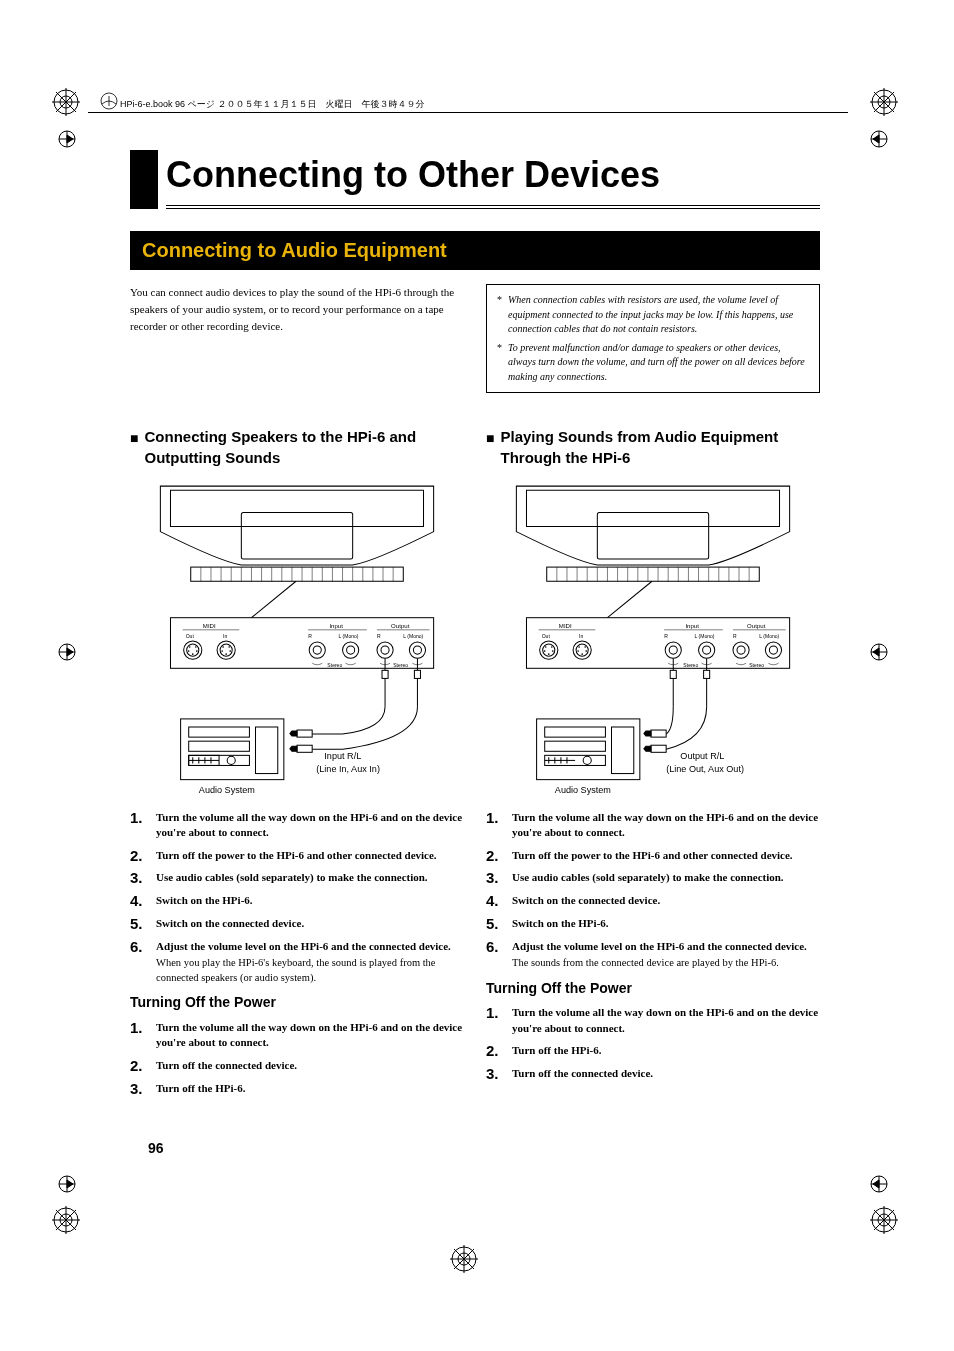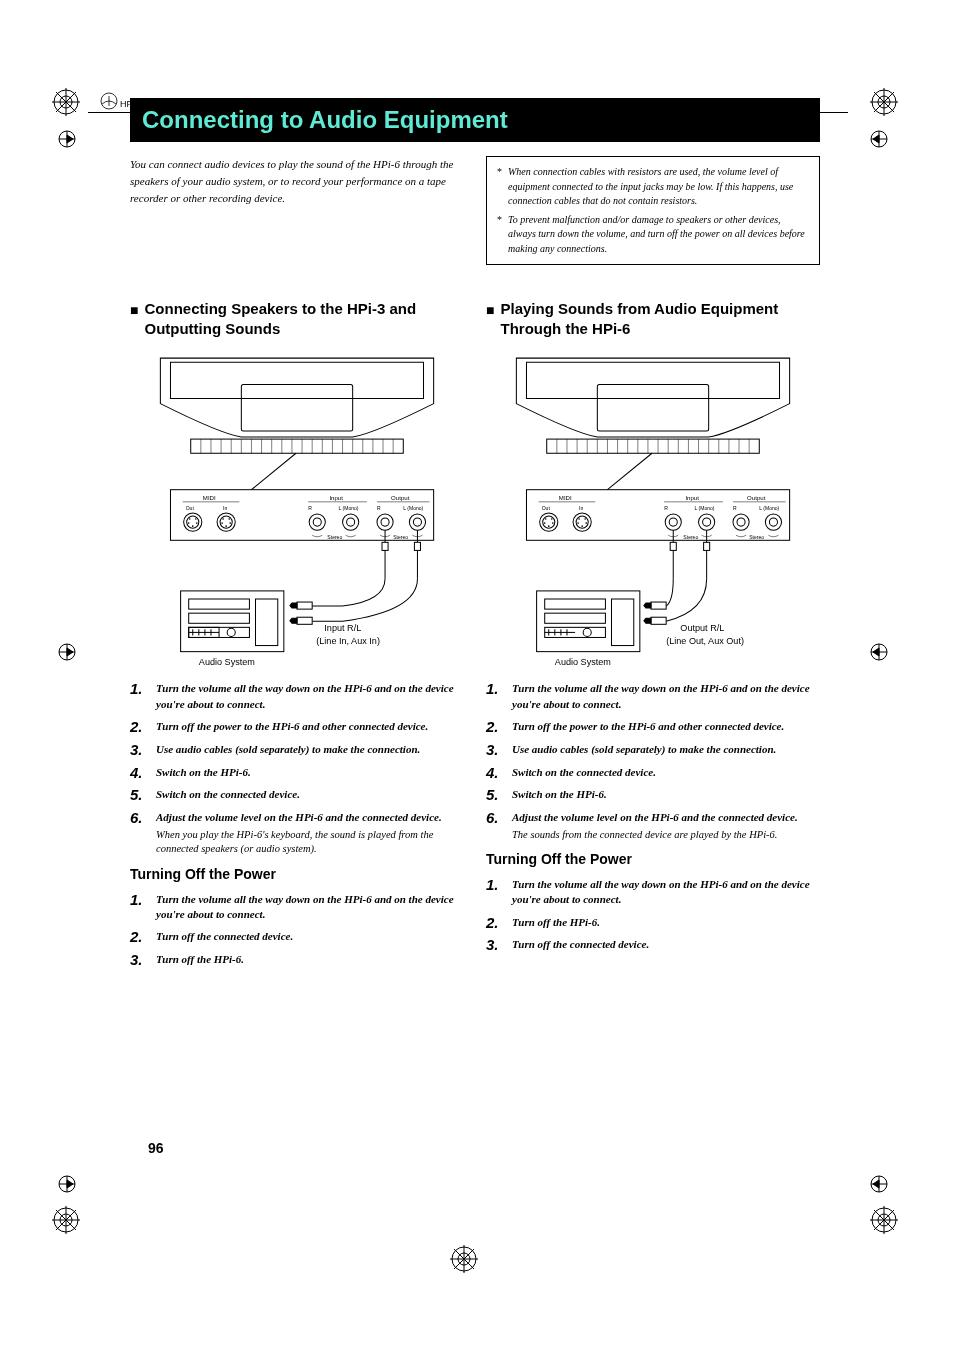--- a/index.html
+++ b/index.html
@@ -77,38 +77,38 @@
     background: #000;
     margin-bottom: 2px;
   }
   .chapter-underline2 {
     height: 1px;
     background: #000;
     margin-top: 2px;
   }
   .section-bar {
     background: #000;
-    color: #5eead4;
+    color: #eab308;
     font-family: Arial, Helvetica, sans-serif;
     font-weight: 700;
-    font-size: 24px;
+    font-size: 20px;
     padding: 8px 12px;
     margin-top: 8px;
     margin-bottom: 14px;
   }
   .two-col {
     display: flex;
     gap: 22px;
   }
   .col {
     flex: 1;
     font-size: 11px;
     line-height: 1.55;
   }
-  .intro-p { margin-bottom: 10px; font-style: italic; }
+  .intro-p { margin-bottom: 10px; }
   .note-box {
     border: 1px solid #000;
     padding: 8px 10px;
     font-style: italic;
     font-size: 10px;
     line-height: 1.45;
     margin-bottom: 14px;
   }
   .note-box .star-row { display: flex; gap: 6px; margin-bottom: 4px; }
   .note-box .star-row:last-child { margin-bottom: 0; }
@@ -136,21 +136,20 @@
     padding: 0;
   }
   ol.steps li {
     counter-increment: step;
     display: flex;
     gap: 8px;
     margin-bottom: 7px;
     font-weight: bold;
     font-size: 11px;
     line-height: 1.4;
-    font-style: italic;
   }
   ol.steps li::before {
     content: counter(step) ".";
     font-family: Arial, Helvetica, sans-serif;
     font-weight: 900;
     font-size: 15px;
     flex: 0 0 18px;
     line-height: 1.05;
   }
   ol.steps li .step-body { flex: 1; }
@@ -288,20 +287,28 @@
         <circle cx="9" cy="9" r="8"></circle>
         <path d="M2,12 Q9,6 16,12"></path>
         <path d="M9,4 L9,14"></path>
       </g>
     </svg>
 </div>
 <div class="running-header">HPi-6-e.book 96 ページ ２００５年１１月１５日　火曜日　午後３時４９分</div>
 <div class="rh-line"></div>
 
 <div class="content-area">
+  <div class="chapter-row">
+    <div class="chapter-block"></div>
+    <div style="flex:1;">
+      <div class="chapter-title">Connecting to Other Devices</div>
+      <div class="chapter-underline"></div>
+      <div class="chapter-underline2"></div>
+    </div>
+  </div>
 
   <div class="section-bar">Connecting to Audio Equipment</div>
 
   <div class="two-col">
     <div class="col">
       <p class="intro-p">You can connect audio devices to play the sound of the HPi-6 through the speakers of your audio system, or to record your performance on a tape recorder or other recording device.</p>
     </div>
     <div class="col">
       <div class="note-box">
         <div class="star-row">
@@ -314,21 +321,21 @@
           </div>
       </div>
     </div>
   </div>
 
   <div class="two-col">
 
     <div class="col">
       <div class="subhead">
         <span class="sq">■</span>
-        <span>Connecting Speakers to the HPi-3 and Outputting Sounds</span>
+        <span>Connecting Speakers to the HPi-6 and Outputting Sounds</span>
       </div>
       <div class="diagram">
         <svg viewBox="0 0 330 320">
 
           <g stroke="#000" fill="none" stroke-width="1">
 
             <path d="M30,10 L300,10 L300,55 Q240,85 220,88 L110,88 Q90,85 30,55 Z"></path>
             <path d="M40,14 L290,14 L290,50 L40,50 Z"></path>
             <rect x="110" y="36" width="110" height="46" rx="2"></rect>
 

